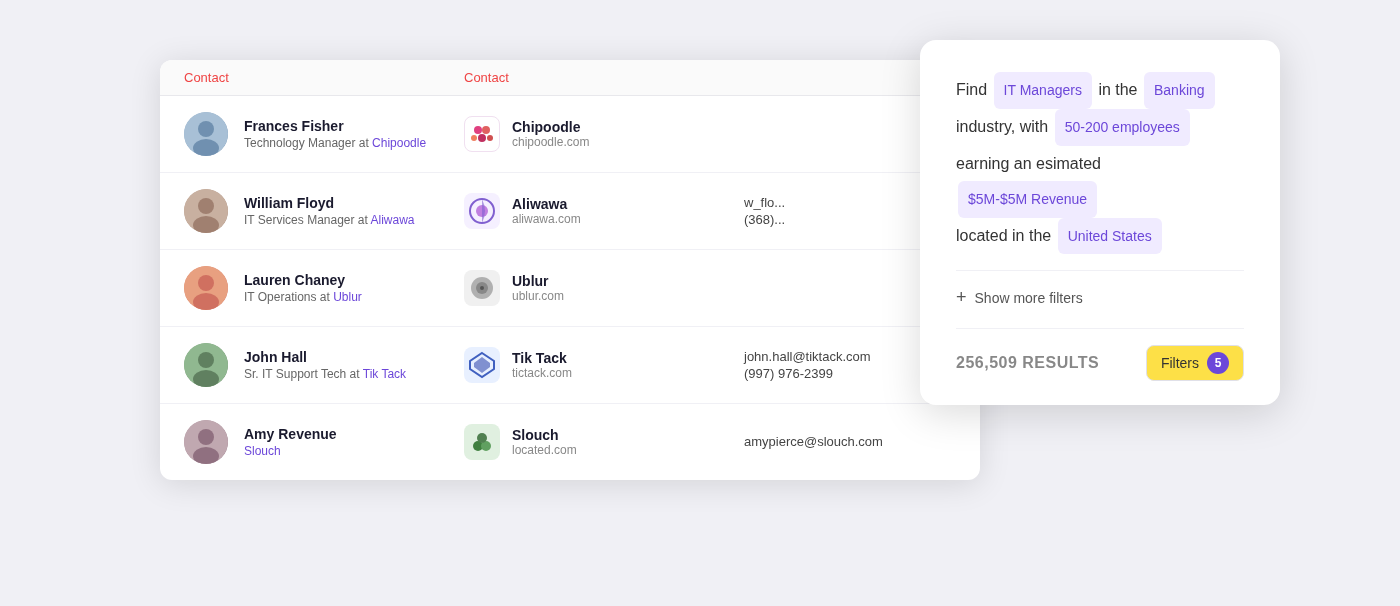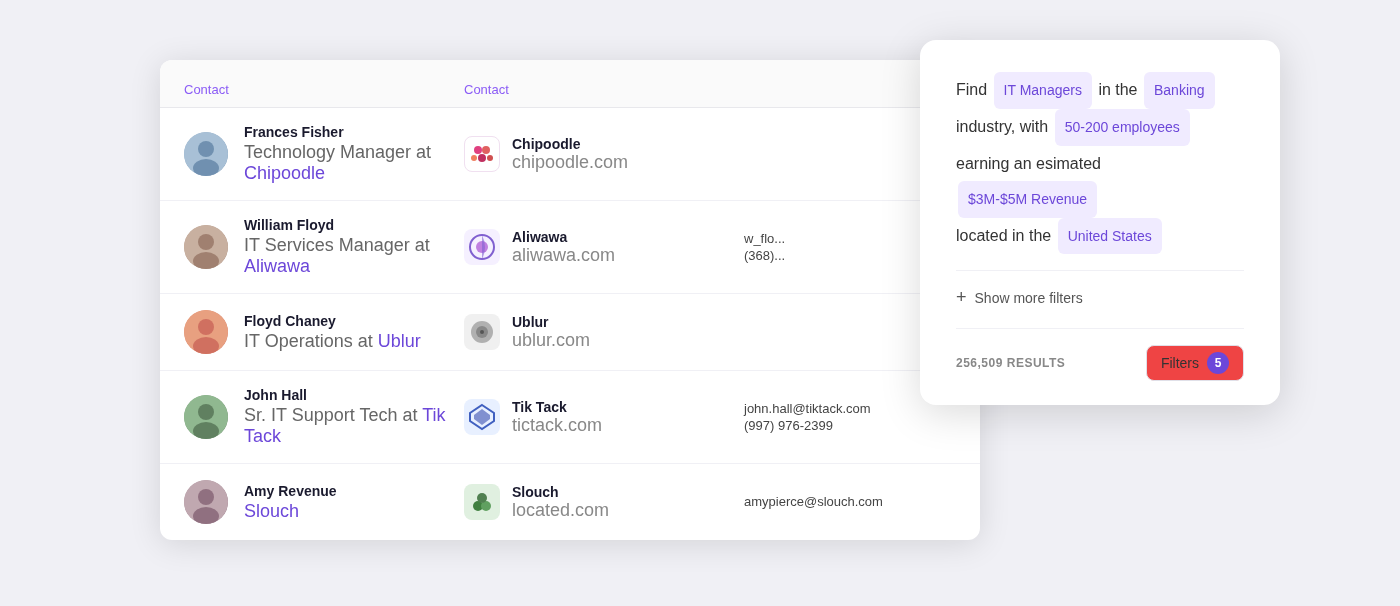--- a/index.html
+++ b/index.html
@@ -28,23 +28,22 @@
 
     .table-header {
       display: grid;
       grid-template-columns: 280px 280px 260px;
       padding: 10px 24px;
       border-bottom: 1px solid #e8e8ec;
       background: #fafafa;
     }
     .table-header-cell {
       font-size: 13px;
-      color: #8b5cf6;
+      color: #ef4444;
       font-weight: 500;
-      margin-top: 12px;
     }
 
     .table-row {
       display: grid;
       grid-template-columns: 280px 280px 260px;
       padding: 16px 24px;
       border-bottom: 1px solid #f0f0f5;
       align-items: center;
     }
     .table-row:last-child {
@@ -85,21 +84,21 @@
     .avatar-amy {
       background: linear-gradient(135deg, #c0a8b0, #907080);
     }
 
     .contact-info .name {
       font-size: 14px;
       font-weight: 600;
       color: #1a1a2e;
     }
     .contact-info .title {
-      font-size: 18px;
+      font-size: 12px;
       color: #666;
       margin-top: 2px;
     }
     .contact-info .title a {
       color: #6c47d9;
       text-decoration: none;
     }
 
     .company-cell {
       display: flex;
@@ -115,21 +114,21 @@
       justify-content: center;
       font-size: 18px;
       flex-shrink: 0;
     }
     .company-info .company-name {
       font-size: 14px;
       font-weight: 600;
       color: #1a1a2e;
     }
     .company-info .company-domain {
-      font-size: 18px;
+      font-size: 12px;
       color: #888;
     }
 
     .contact-detail .email {
       font-size: 13px;
       color: #444;
       margin-bottom: 2px;
     }
     .contact-detail .phone {
       font-size: 13px;
@@ -207,31 +206,31 @@
     .filter-results-bar {
       display: flex;
       align-items: center;
       justify-content: space-between;
       margin-top: 20px;
       padding-top: 16px;
       border-top: 1px solid #f0f0f5;
     }
 
     .results-count {
-      font-size: 12px;
+      font-size: 16px;
       font-weight: 700;
       color: #888;
       letter-spacing: 0.5px;
     }
 
     .filters-button {
       display: flex;
       align-items: center;
       gap: 8px;
-      background: #ef4444;
+      background: #fde047;
       border: 1px solid #e0e0e8;
       border-radius: 8px;
       padding: 6px 14px;
       font-size: 14px;
       font-weight: 500;
       color: #333;
       cursor: pointer;
     }
 
     .filters-badge {
@@ -330,21 +329,21 @@
   <div class="table-row">
     <div class="contact-cell">
       <div class="avatar avatar-lauren">
         <svg width="44" height="44" viewBox="0 0 44 44">
           <circle cx="22" cy="22" r="22" fill="#e8a080"></circle>
           <circle cx="22" cy="17" r="8" fill="#d07060"></circle>
           <ellipse cx="22" cy="36" rx="13" ry="9" fill="#d07060"></ellipse>
         </svg>
       </div>
       <div class="contact-info">
-        <div class="name">Floyd Chaney</div>
+        <div class="name">Lauren Chaney</div>
         <div class="title">
           <span>IT Operations at</span>
           <a href="#">Ublur</a>
         </div>
       </div>
     </div>
     <div class="company-cell">
       <div class="company-logo logo-ublur">
         <svg width="28" height="28" viewBox="0 0 28 28">
           <circle cx="14" cy="14" r="11" fill="#b0b0b0"></circle>
@@ -434,21 +433,21 @@
   <div class="filter-sentence">
     <span>Find</span>
     <span class="filter-tag">IT Managers</span>
     <span>in the</span>
     <span class="filter-tag">Banking</span>
     <br>
     <span>industry, with</span>
     <span class="filter-tag">50-200 employees</span>
     <br>
     <span>earning an esimated</span>
-    <span class="filter-tag">$3M-$5M Revenue</span>
+    <span class="filter-tag">$5M-$5M Revenue</span>
     <br>
     <span>located in the</span>
     <span class="filter-tag">United States</span>
   </div>
 
   <hr class="filter-divider">
 
   <div class="show-more-filters">
     <span class="plus-icon">+</span>
     <span>Show more filters</span>

